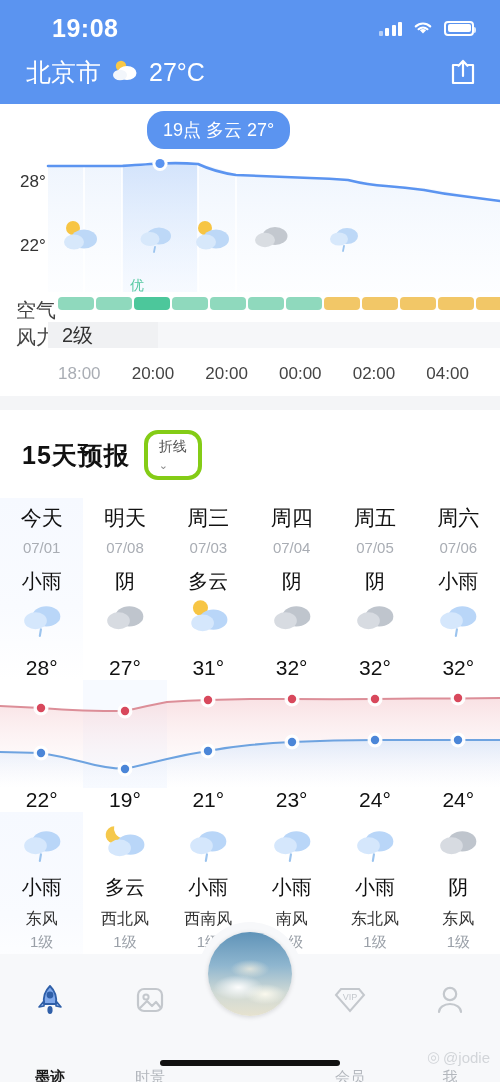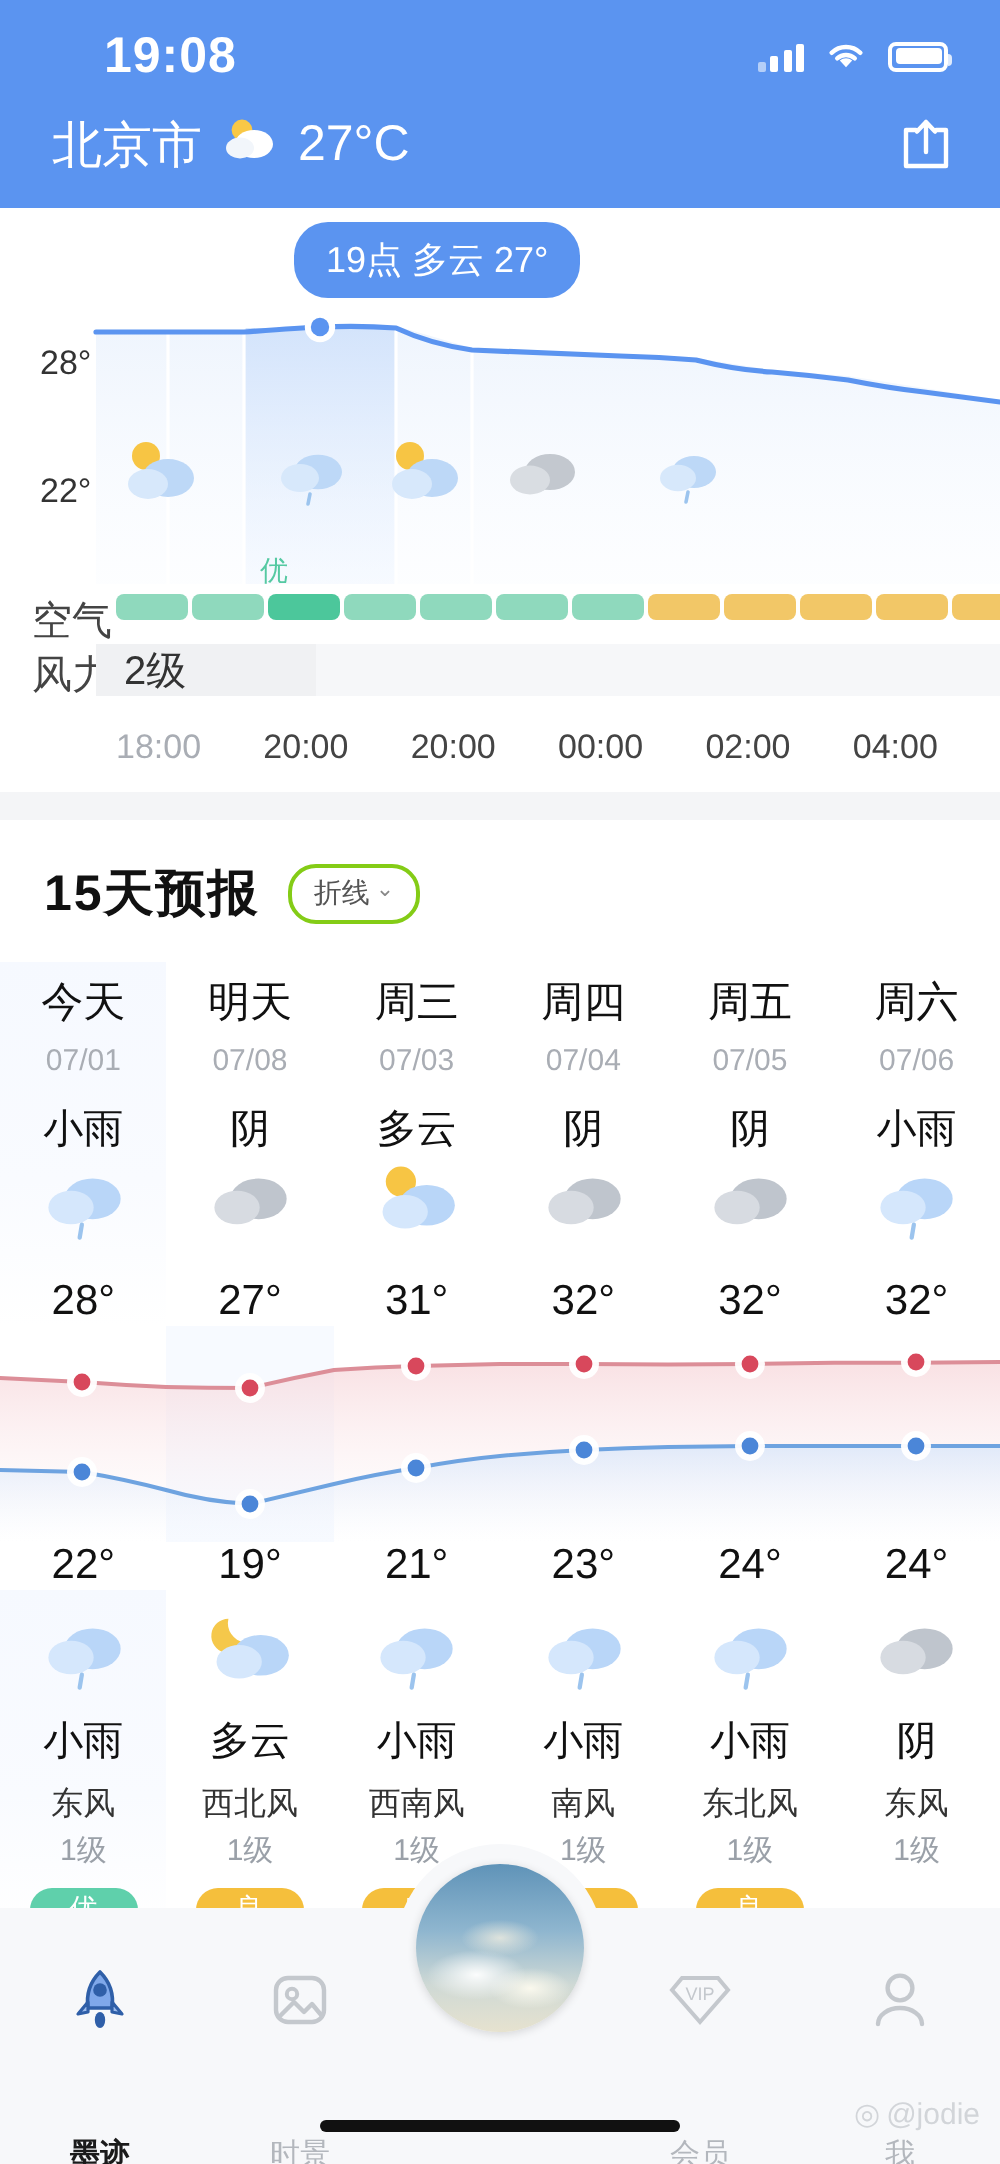--- a/index.html
+++ b/index.html
@@ -82,22 +82,22 @@
   .timerow span { width: 74px; }
   .timerow span.dim { color: #a9adb4; }
 
   .gap { height: 14px; background: #f4f5f7; }
 
   
   .daysec { background: #fff; padding-top: 20px; }
   .dayhead { display: flex; align-items: center; gap: 14px; padding: 0 0 18px 22px; }
   .dayhead h2 { font-size: 25px; font-weight: bold; color: #111; letter-spacing: 1px; }
   .pill {
-    border: 2px solid #84cc16; border-radius: 14px; padding: 4px 11px;
-    font-size: 14px; color: #555; display: flex; align-items: flex-start; gap: 3px;
+    border: 4px solid #84cc16; border-radius: 14px; padding: 4px 11px;
+    font-size: 14px; color: #555; display: flex; align-items: flex-start; gap: 3px; flex-direction: column;
   }
   .chev { font-size: 11px; color: #888; }
 
   .daygrid { display: flex; position: relative; }
   .daycol { width: 83.33px; text-align: center; position: relative; }
   .daycol.today { background: linear-gradient(180deg,#f6f9ff 0%,#f9fbff 60%,#ffffff 100%); }
   .dayname { font-size: 21px; color: #111; padding-top: 6px; }
   .daydate { font-size: 15px; color: #a9adb4; padding-top: 7px; }
   .daycond { font-size: 20px; color: #111; padding-top: 12px; height: 30px; }
   .dayicon { height: 56px; display: flex; align-items: center; justify-content: center; padding-top: 6px; }

